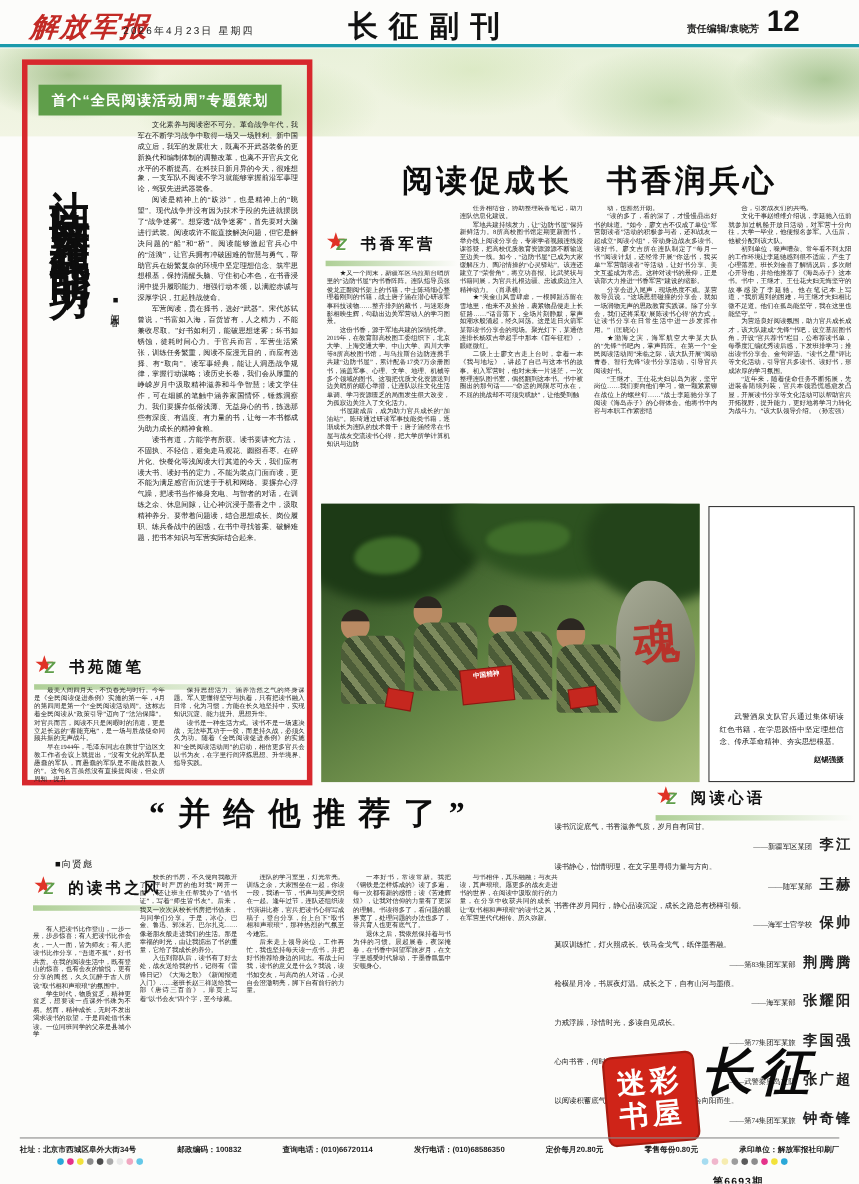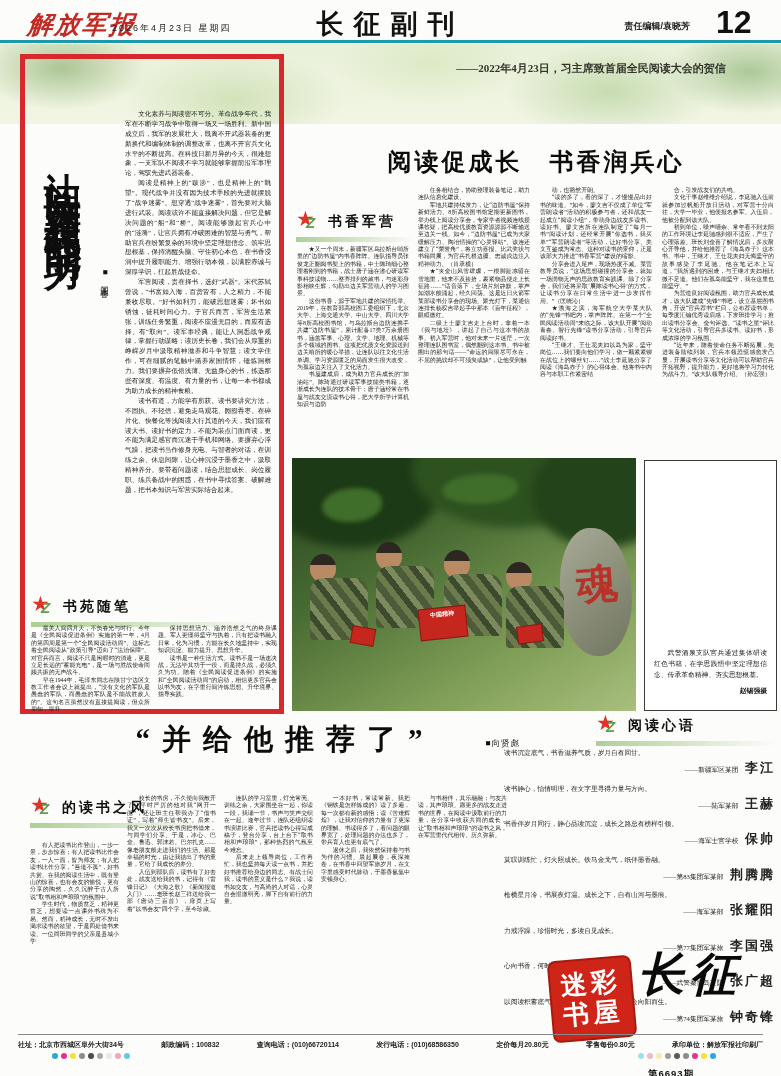--- a/index.html
+++ b/index.html
@@ -10,21 +10,21 @@
   }
   .abs { position:absolute; }
 
   
   .logo { left:28px; top:8px; font-family:"Liberation Serif",serif; font-style:italic;
           font-weight:900; font-size:25px; color:#c22a25; letter-spacing:2px; transform:skewX(-6deg); }
   .date { left:112px; top:22px; font-size:9px; letter-spacing:2px; color:#222; }
   .section-title { left:0; top:6px; width:781px; text-align:center; font-size:27px; font-weight:900;
                    letter-spacing:10px; color:#111; font-family:"Liberation Sans",sans-serif; }
   .editor { left:560px; top:20px; width:130px; text-align:right; font-size:9px; font-weight:bold; color:#222; }
-  .pagenum { left:697px; top:4px; font-size:32px; font-weight:900; color:#111;margin-left:19px; }
+  .pagenum { left:697px; top:4px; font-size:27px; font-weight:900; color:#111; }
   .teal-rule { left:0; top:40px; width:781px; height:3px; background:#1b9aab; }
 
   
   .banner {
     left:0; top:44px; width:781px; height:80px;
     background:
       radial-gradient(ellipse 120px 60px at 8% 30%, rgba(120,160,90,.55), transparent 70%),
       radial-gradient(ellipse 160px 70px at 30% 70%, rgba(190,215,160,.6), transparent 70%),
       radial-gradient(ellipse 140px 60px at 55% 25%, rgba(205,225,175,.5), transparent 70%),
       radial-gradient(ellipse 150px 70px at 78% 60%, rgba(150,190,120,.45), transparent 70%),
@@ -57,21 +57,21 @@
   .sec-title { font-size:14px; font-weight:900; letter-spacing:3px; color:#111; }
   .sec-underline { height:5px; margin-top:3px; background:linear-gradient(to right, #aecf96, rgba(174,207,150,0)); }
 
   .sidebar-head { position:absolute; left:6px; top:536px; width:240px; }
   .smallcols { position:absolute; left:6px; top:566px; width:246px; height:86px; display:flex; gap:8px; overflow:hidden; }
   .smallcols > div { width:119px; font-family:"Liberation Serif",serif; font-size:5.9px; line-height:1.25;
                      text-align:justify; color:#222; }
 
   
   .headline { left:300px; top:146px; width:472px; text-align:center; font-family:"Liberation Serif",serif;
-              font-weight:900; font-size:24px; letter-spacing:3px; color:#0c0c0c; }
+              font-weight:900; font-size:28px; letter-spacing:3px; color:#0c0c0c; }
   .mhead { left:296px; top:210px; width:120px; }
   .ncol { overflow:hidden; font-family:"Liberation Serif",serif; font-size:5.9px; line-height:1.25;
           text-align:justify; color:#242424; }
   .col1 { left:297px; top:246px; width:112px; height:210px; }
   .col2 { left:418px; top:187px; width:112px; height:269px; }
   .col3 { left:540px; top:187px; width:112px; height:269px; }
   .col4 { left:662px; top:187px; width:112px; height:269px; }
 
   
   .photo { left:292px; top:458px; width:344px; height:253px; overflow:hidden;
@@ -95,21 +95,21 @@
   .book-title { color:#fff; font-size:6px; text-align:center; line-height:1.1; padding-top:3px; font-weight:bold; }
   .caption-box { left:644px; top:460px; width:133px; height:251px; border:1px solid #3a3a3a; background:#fff;
                  display:flex; flex-direction:column; justify-content:flex-end; padding:10px 9px 14px; }
   .caption-text { font-family:"Liberation Serif",serif; font-size:6.8px; line-height:1.6; text-align:justify;
                   color:#222; text-indent:2em; }
   .caption-credit { margin-top:5px; text-align:right; font-size:6.8px; font-weight:bold; color:#111; }
 
   
   .headline2 { left:50px; top:720px; width:470px; text-align:center; font-family:"Liberation Serif",serif;
                font-weight:900; font-size:29px; letter-spacing:12px; color:#0c0c0c; }
-  .author2 { left:50px; top:738px; width:470px; text-align:right; font-size:8.5px; color:#111; letter-spacing:1px; }
+  .author2 { left:50px; top:780px; width:470px; text-align:left; font-size:8.5px; color:#111; letter-spacing:1px; }
   .bhead { left:30px; top:796px; width:185px; }
   .bcol { overflow:hidden; font-family:"Liberation Serif",serif; font-size:5.9px; line-height:1.25;
           text-align:justify; color:#242424; }
   .bc1 { left:30px;  top:842px; width:89px; height:186px; }
   .bc2 { left:127px; top:795px; width:89px; height:233px; }
   .bc3 { left:224px; top:795px; width:89px; height:233px; }
   .bc4 { left:321px; top:795px; width:89px; height:233px; }
   .bc5 { left:418px; top:795px; width:89px; height:233px; }
 
   
@@ -144,24 +144,24 @@
 
 <div class="abs section-title">长征副刊</div>
 <div class="abs logo">解放军报</div>
 <div class="abs date">2026年4月23日  星期四</div>
 <div class="abs editor">责任编辑/袁晓芳</div>
 <div class="abs pagenum">12</div>
 <div class="abs teal-rule"></div>
 
 <div class="abs banner"></div>
 <div class="abs quote-wrap">
-  <div class="quote-attr">——2022年4月23日，习主席致首届全民阅读大会的贺信</div>
 </div>
 
 <div class="abs red-box">
+  <div class="badge">首个“全民阅读活动周”专题策划</div>
   <div class="vtitle">让阅读为精武强能助力</div>
   <div class="vauthor">■闻水春</div>
   <div class="feature-text">
       <p>文化素养与阅读密不可分。革命战争年代，我军在不断学习战争中取得一场又一场胜利。新中国成立后，我军的发展壮大，既离不开武器装备的更新换代和编制体制的调整改革，也离不开官兵文化水平的不断提高。在科技日新月异的今天，很难想象，一支军队不阅读不学习就能够掌握前沿军事理论，驾驭先进武器装备。</p>
       <p>阅读是精神上的“跋涉”，也是精神上的“眺望”。现代战争并没有因为技术手段的先进就摆脱了“战争迷雾”。想穿透“战争迷雾”，首先要对大脑进行武装。阅读或许不能直接解决问题，但它是解决问题的“船”和“桥”。阅读能够激起官兵心中的“涟漪”，让官兵拥有冲破困难的智慧与勇气，帮助官兵在纷繁复杂的环境中坚定理想信念、筑牢思想根基，保持清醒头脑、守住初心本色，在书香浸润中提升履职能力、增强行动本领，以满腔赤诚与深厚学识，扛起胜战使命。</p>
       <p>军营阅读，贵在择书，选好“武器”。宋代苏轼曾说，“书富如入海，百货皆有，人之精力，不能兼收尽取。”好书如利刃，能破思想迷雾；坏书如锈蚀，徒耗时间心力。于官兵而言，军营生活紧张，训练任务繁重，阅读不应漫无目的，而应有选择、有“取向”。读军事经典，能让人洞悉战争规律，掌握行动谋略；读历史长卷，我们会从厚重的峥嵘岁月中汲取精神滋养和斗争智慧；读文学佳作，可在细腻的笔触中涵养家国情怀，锤炼洞察力。我们要摒弃低俗浅薄、无益身心的书，拣选那些有深度、有温度、有力量的书，让每一本书都成为助力成长的精神食粮。</p>
       <p>读书有道，方能学有所获。读书要讲究方法，不固执、不轻信，避免走马观花、囫囵吞枣。在碎片化、快餐化等浅阅读大行其道的今天，我们应有读大书、读好书的定力，不能为装点门面而读，更不能为满足感官而沉迷于手机和网络。要摒弃心浮气躁，把读书当作修身充电、与智者的对话，在训练之余、休息间隙，让心神沉浸于墨香之中，汲取精神养分。要带着问题读，结合思想成长、岗位履职、练兵备战中的困惑，在书中寻找答案、破解难题，把书本知识与军营实际结合起来。</p>
     </div>
 
   <div class="sidebar-head">

